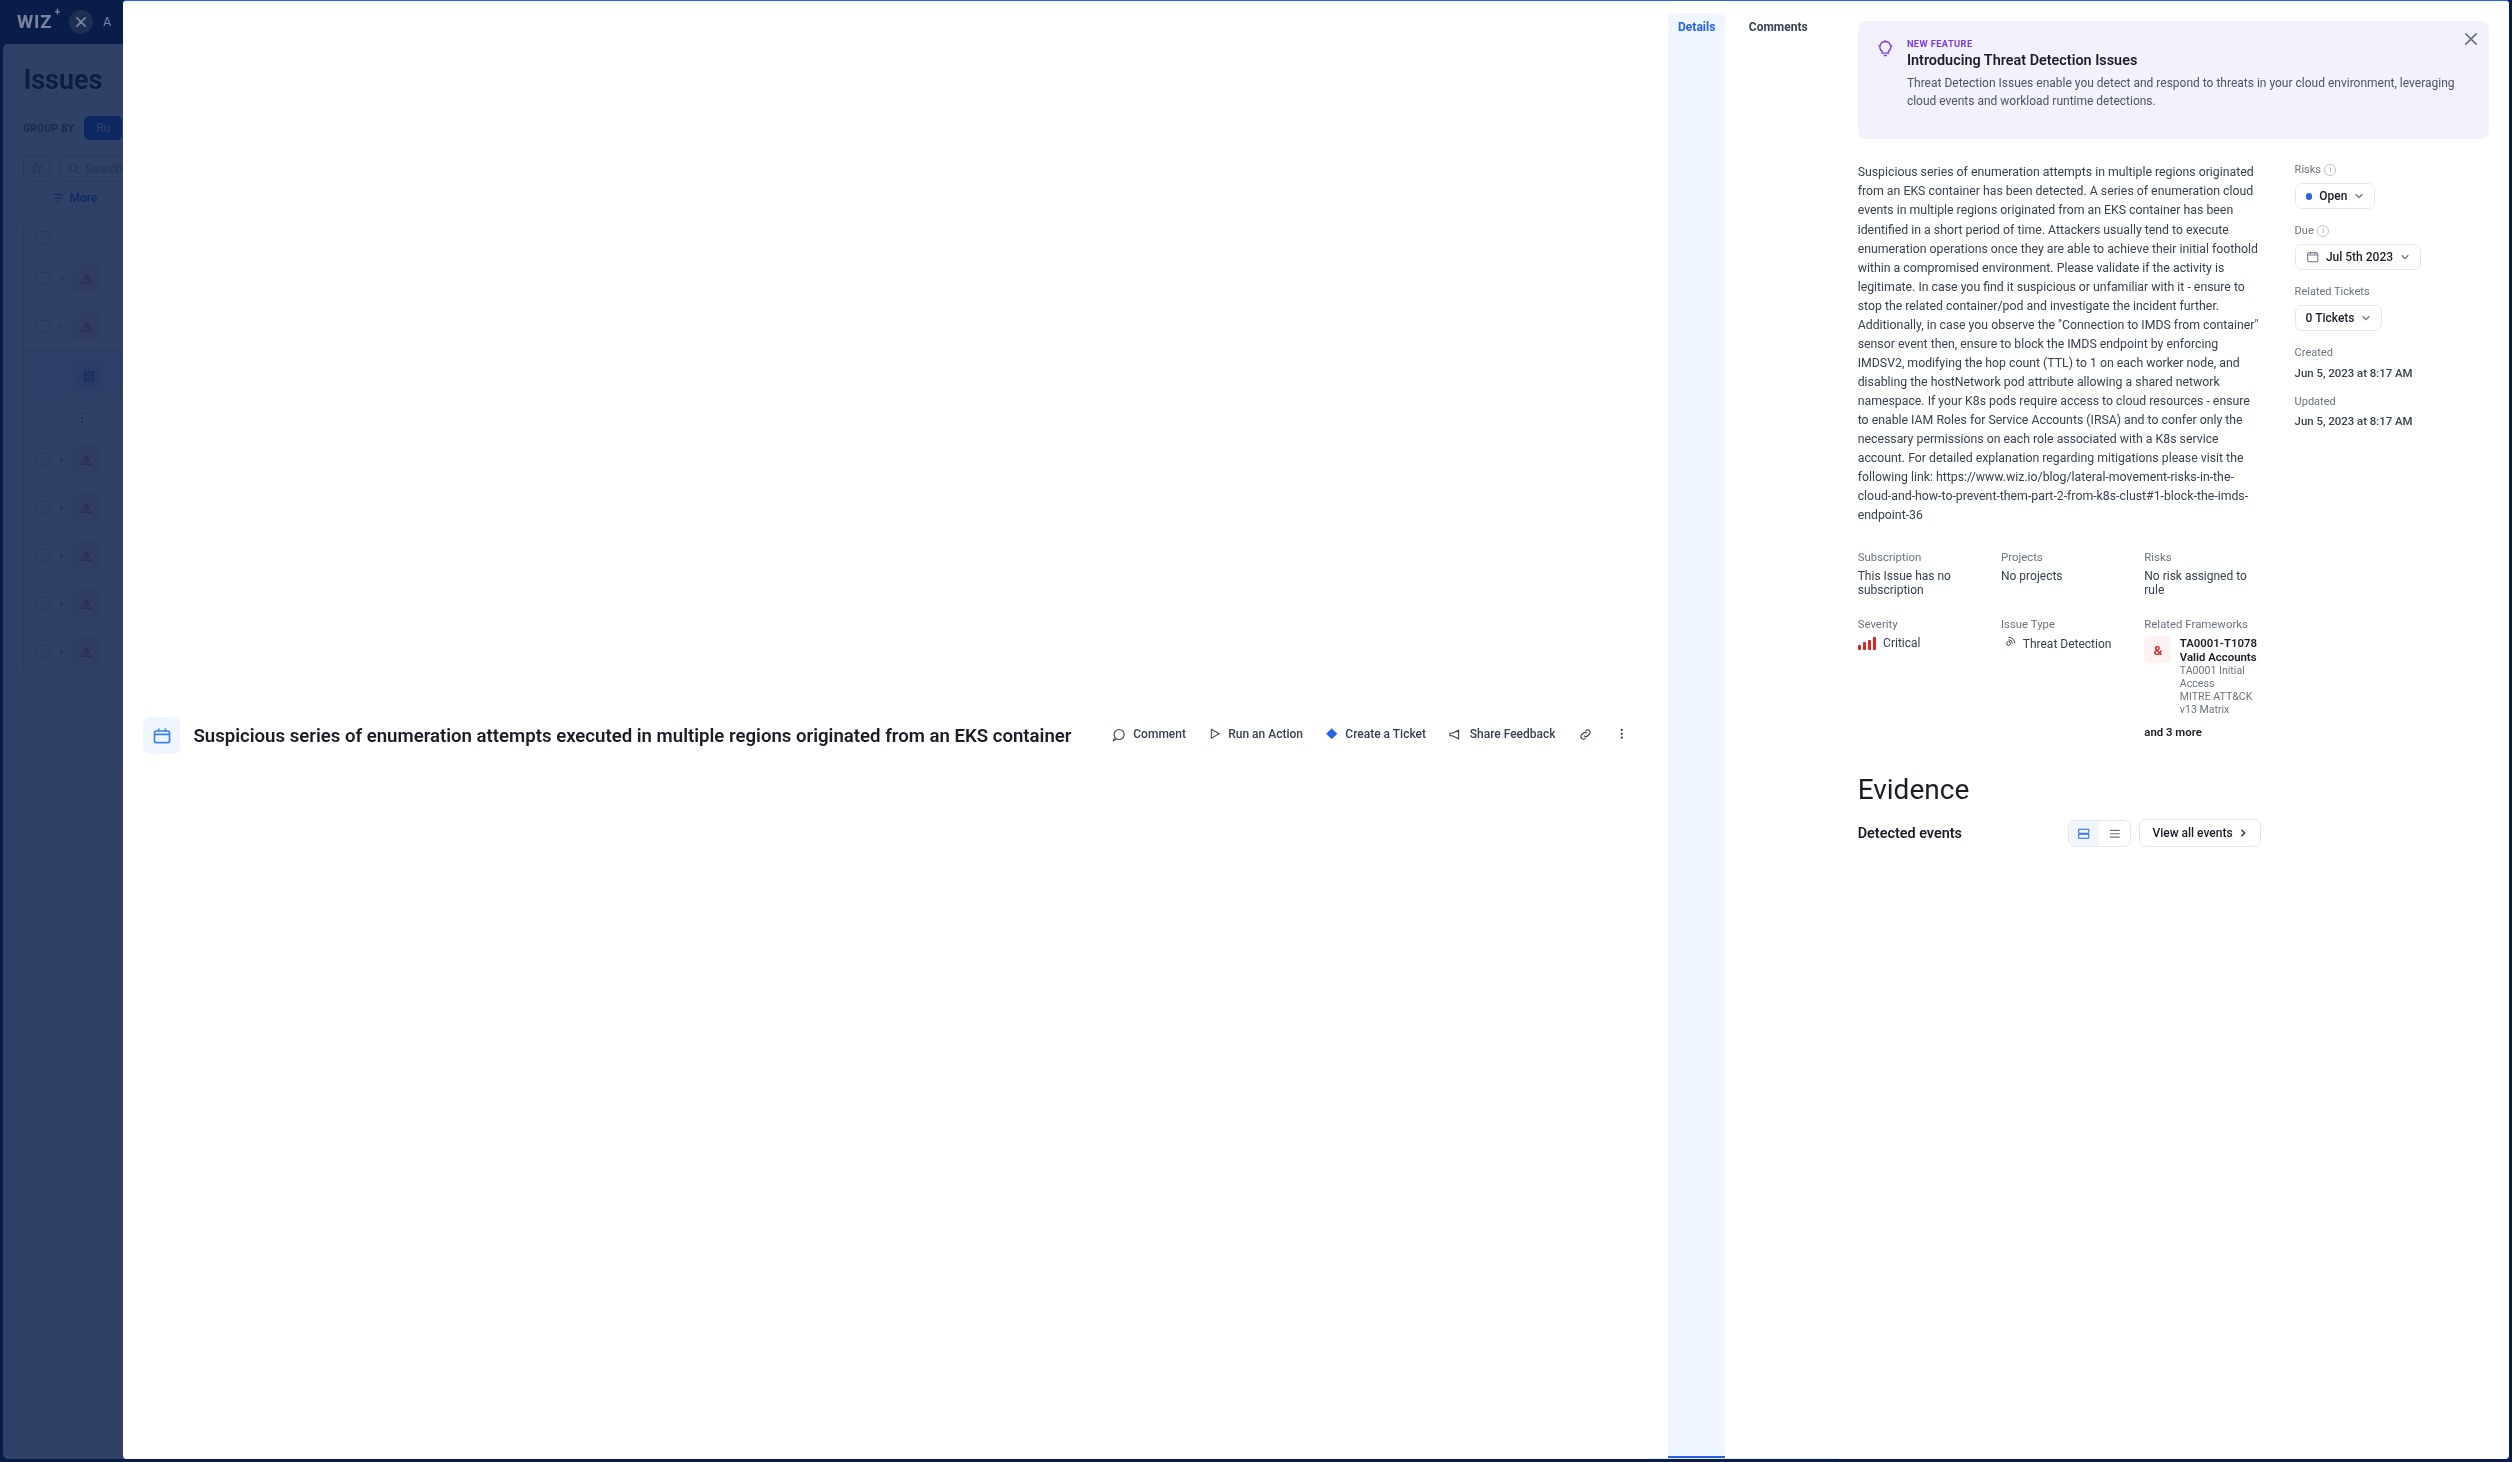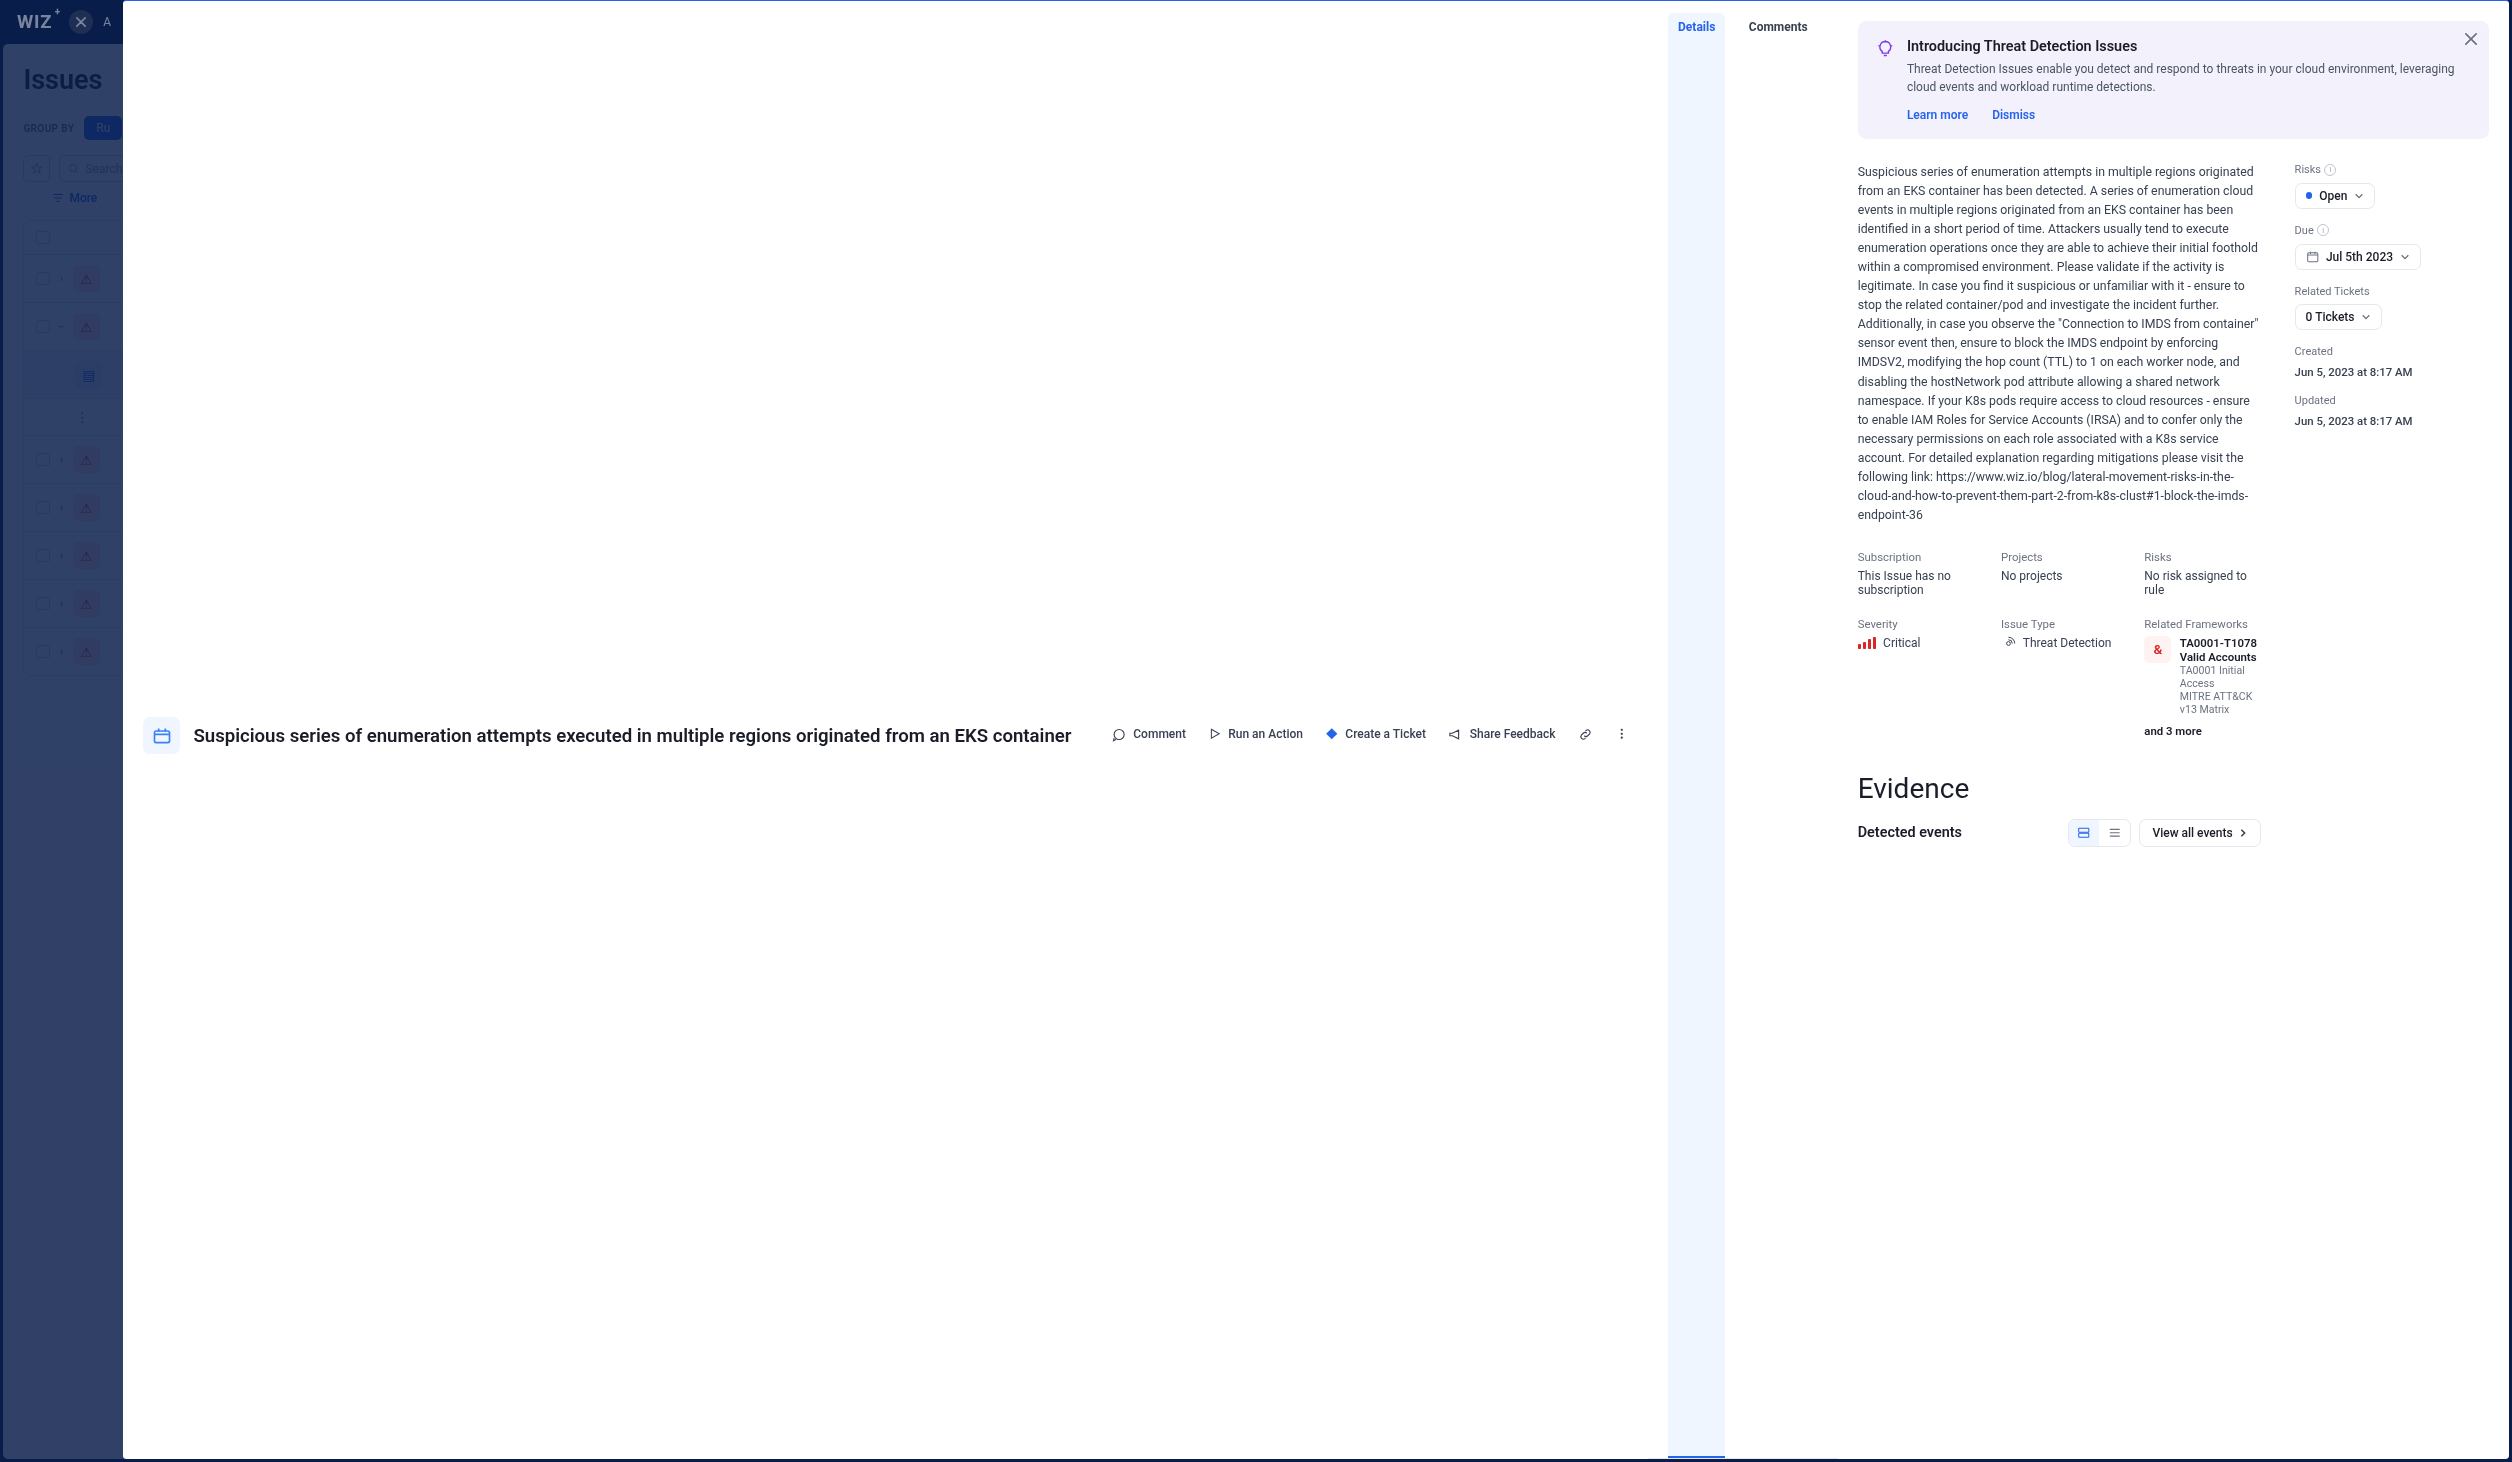--- a/index.html
+++ b/index.html
@@ -643,26 +643,23 @@
   <div class="panel-body">
 
     <div class="feature-banner">
       <div class="banner-icon">
         <svg width="18.6" height="18.6" viewBox="0 0 24 24">
             <path d="M12 2a7 7 0 00-4 12.7V17h8v-2.3A7 7 0 0012 2zM10 20h4" fill="none" stroke="#7c3aed" stroke-width="1.8"></path>
             <path d="M5 8l-2-1M19 8l2-1M12 1V-1" stroke="#7c3aed" stroke-width="1.5"></path>
           </svg>
       </div>
       <div class="banner-content">
+        <div class="banner-badge">NEW FEATURE</div>
         <div class="banner-title">Introducing Threat Detection Issues</div>
         <div class="banner-text">Threat Detection Issues enable you detect and respond to threats in your cloud environment, leveraging cloud events and workload runtime detections.</div>
-        <div class="banner-actions">
-          <span class="banner-link">Learn more</span>
-          <span class="banner-link">Dismiss</span>
-        </div>
       </div>
       <div class="banner-close">
         <svg width="12" height="12" viewBox="0 0 14 14">
             <path d="M1 1l12 12M13 1L1 13" stroke="#6b7280" stroke-width="2" stroke-linecap="round"></path>
           </svg>
       </div>
     </div>
 
     <div class="content-row">
       <div class="content-main">

